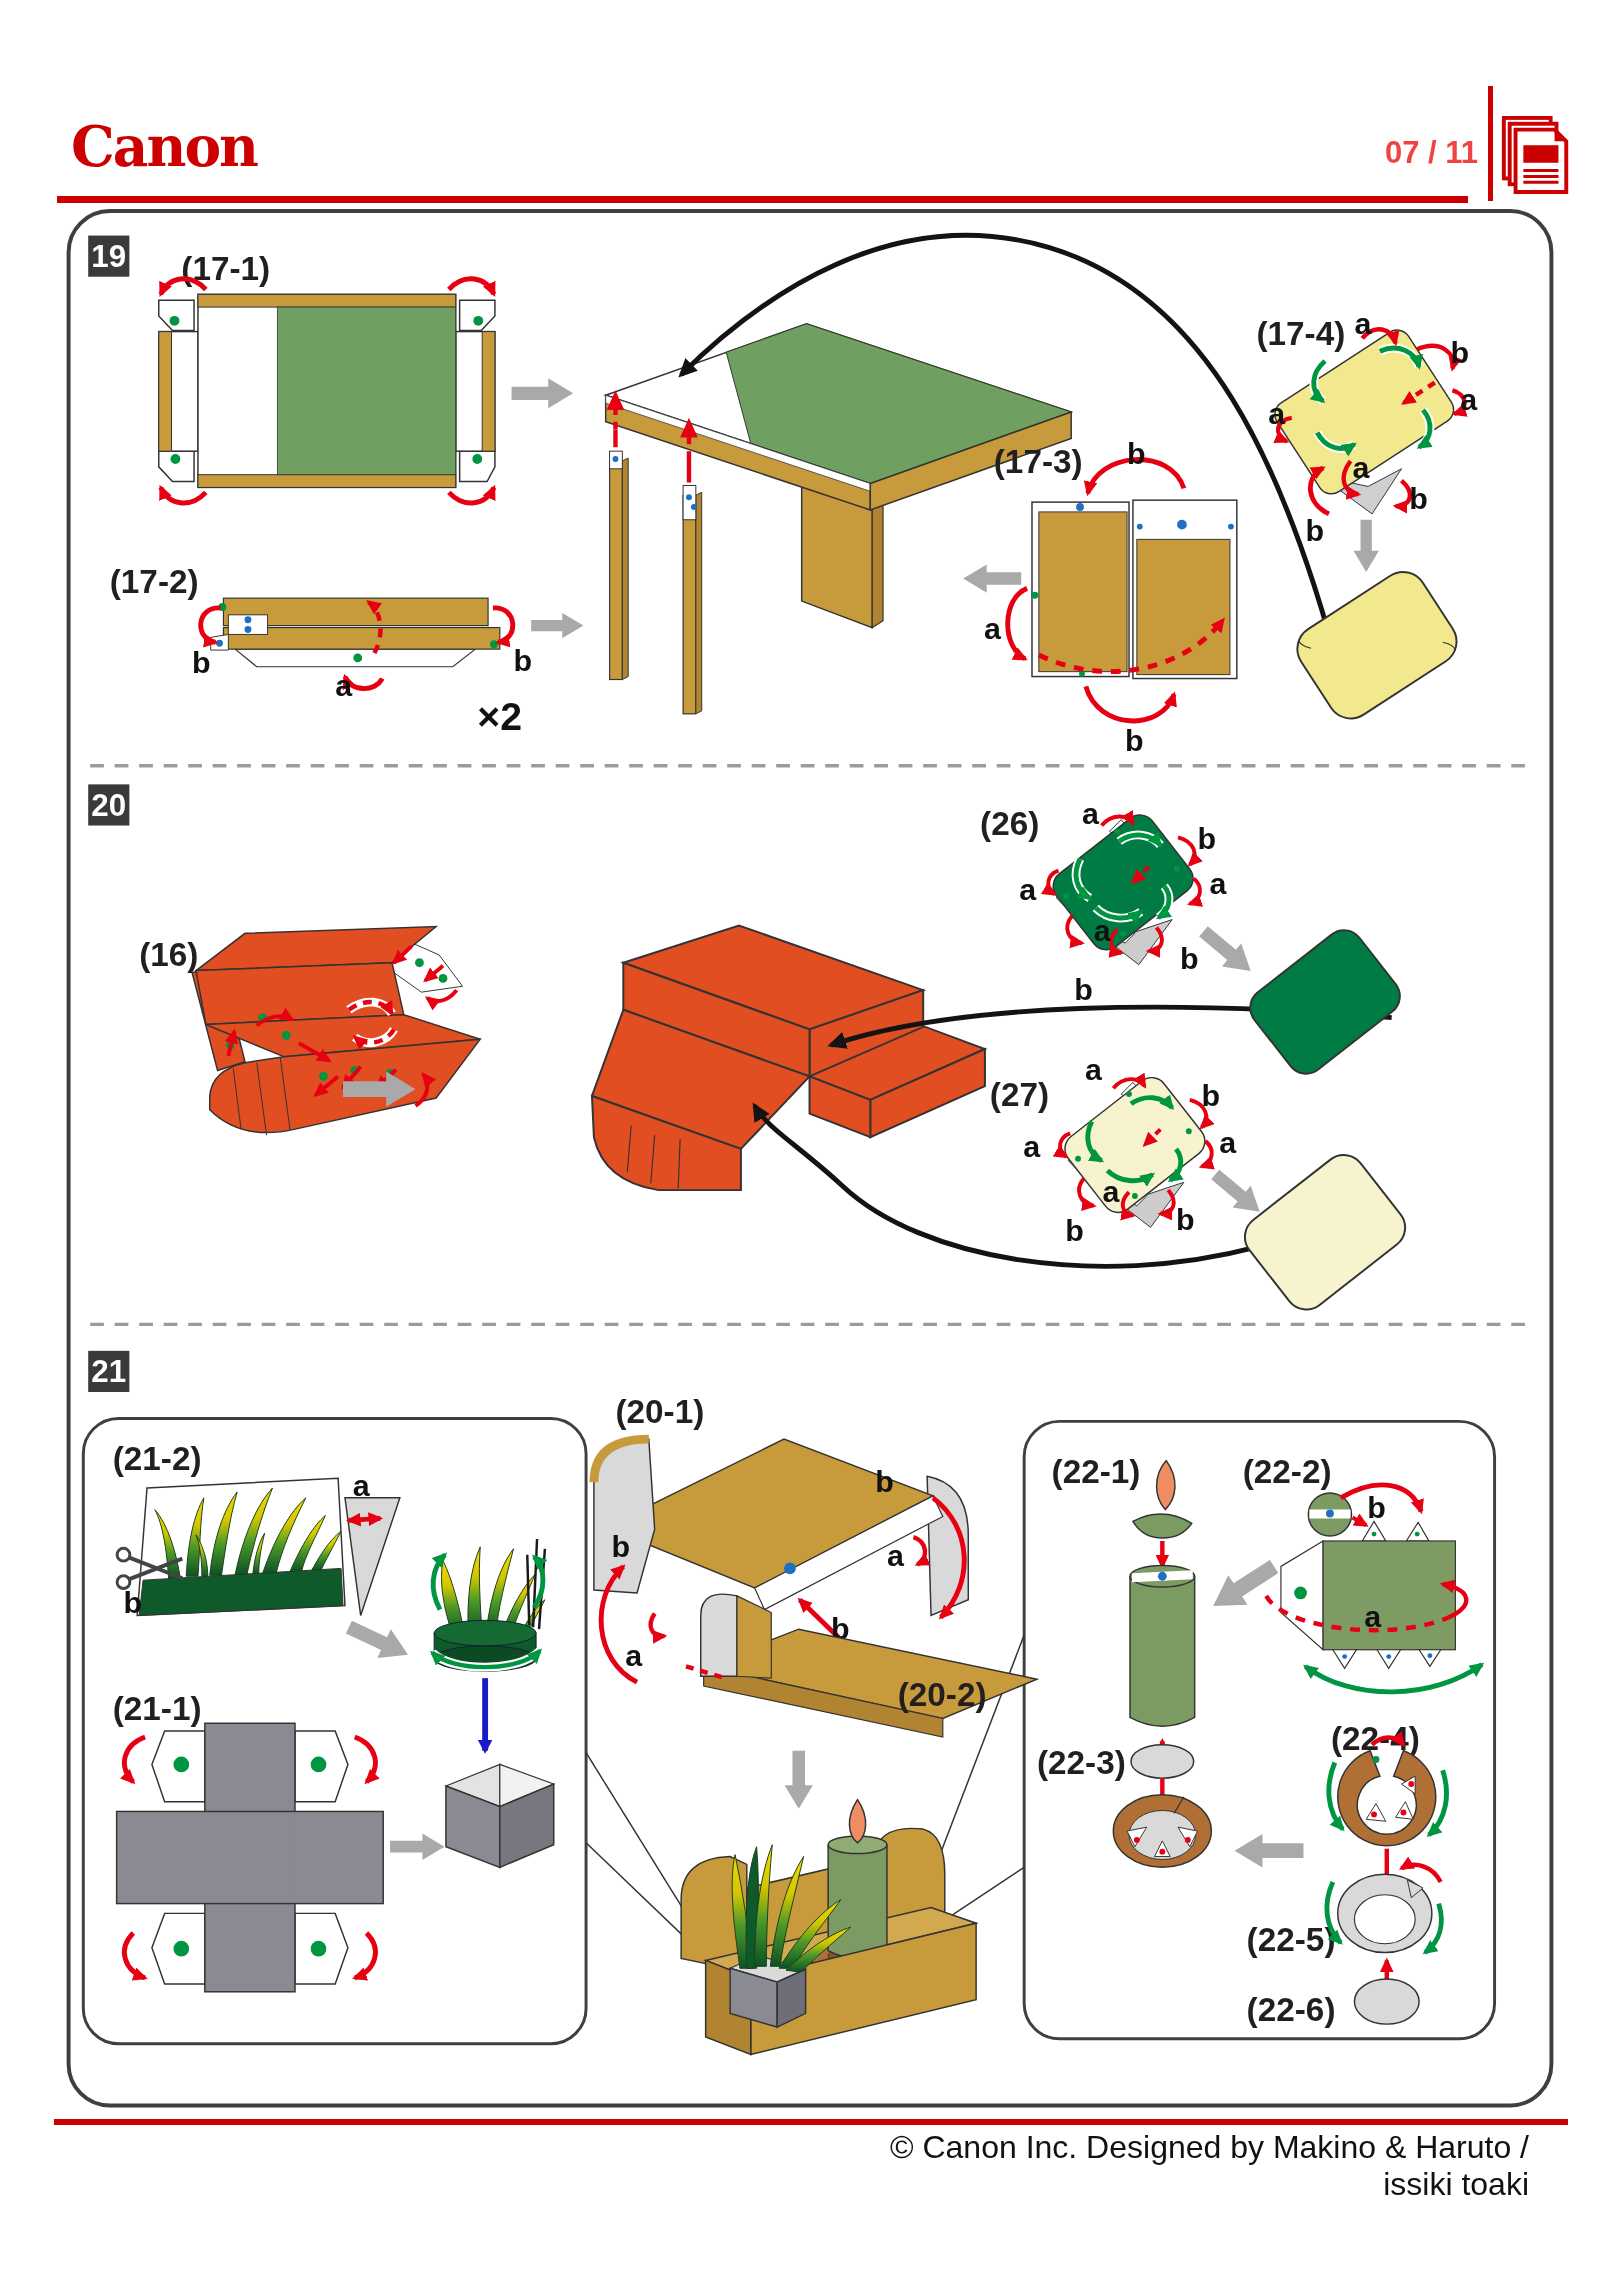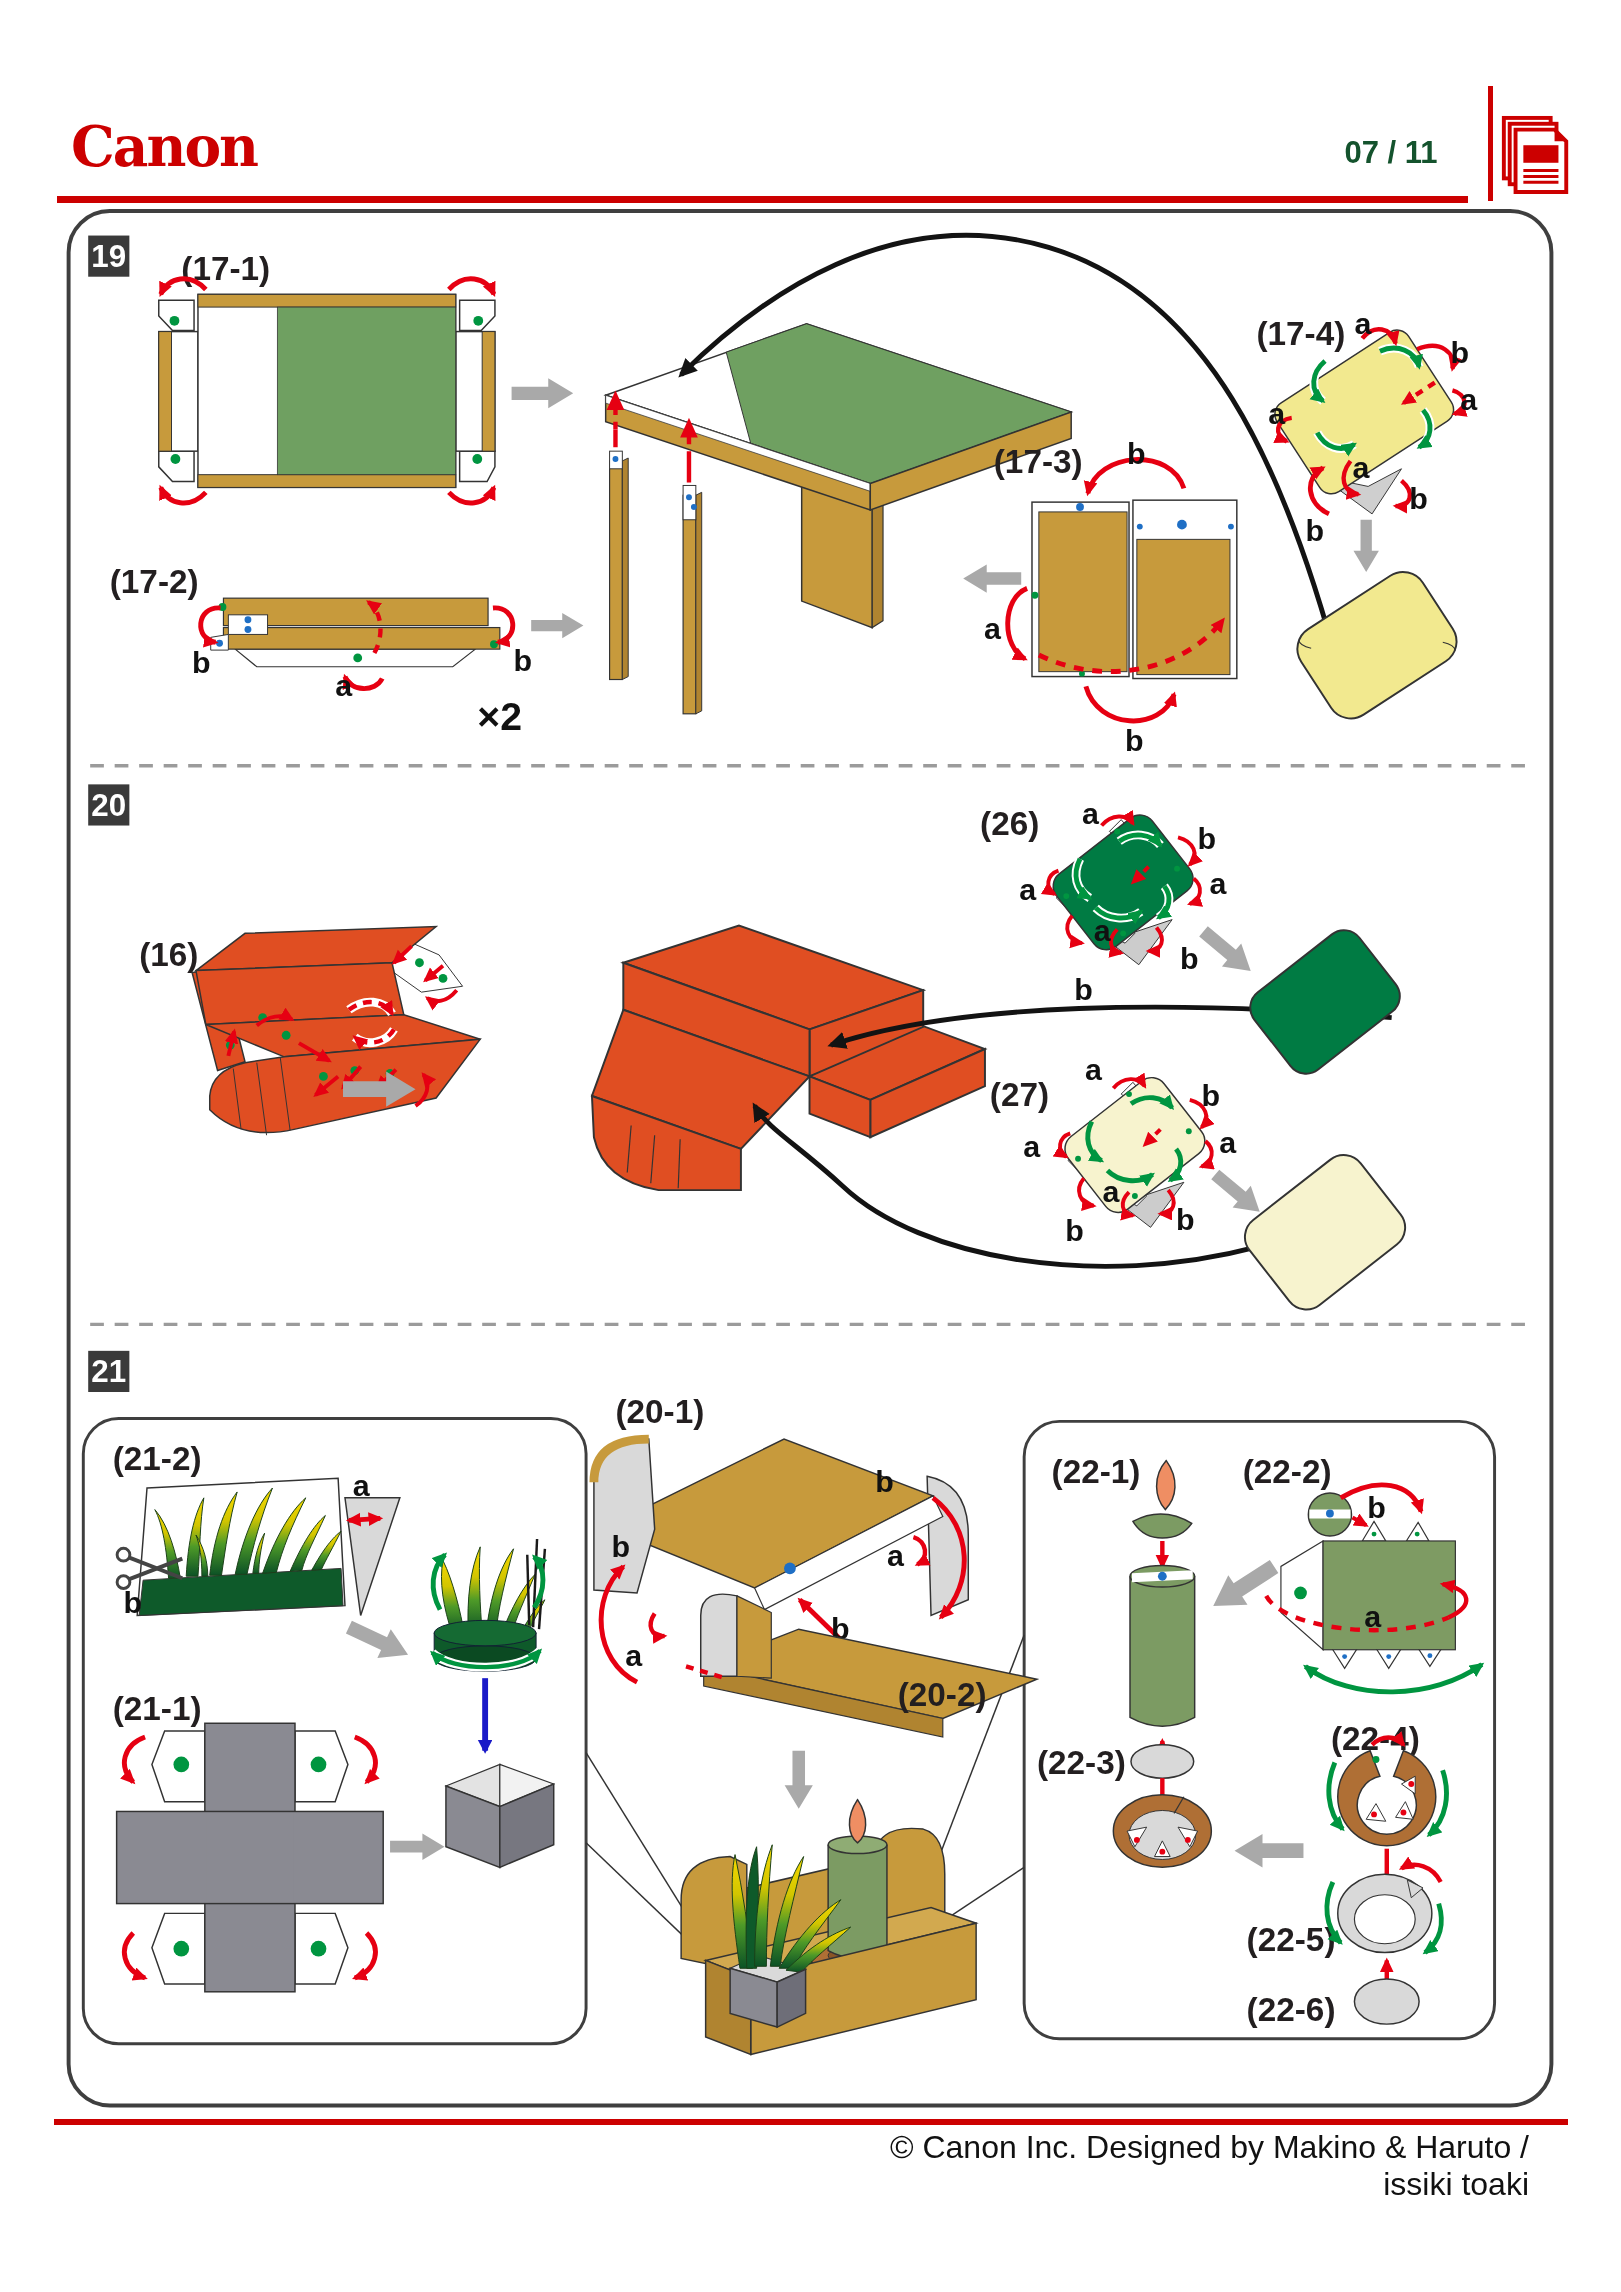--- a/index.html
+++ b/index.html
@@ -1,21 +1,21 @@
 <!DOCTYPE html>
 <html><head>
 <meta charset="utf-8">
 <style>
   html,body{margin:0;padding:0;background:#ffffff;}
   .page{position:relative;width:1621px;height:2293px;background:#fff;overflow:hidden;
         font-family:"Liberation Sans",sans-serif;}
   .canon-logo{position:absolute;left:71px;top:114px;font-family:"DejaVu Serif",serif;
         font-weight:bold;font-size:55px;color:#CC0000;letter-spacing:-2px;transform:scaleY(1.02);}
-  .page-indicator{position:absolute;left:1304px;top:135px;width:174px;text-align:center;
-        font-size:31px;font-weight:bold;color:#14532d;}
+  .page-indicator{position:absolute;left:1304px;top:135px;width:174px;text-align:right;
+        font-size:31px;font-weight:bold;color:#ef4444;}
   .hdr-vline{position:absolute;left:1488px;top:86px;width:4.9px;height:115px;background:#CC0000;}
   .hdr-rule{position:absolute;left:57px;top:196px;width:1411px;height:6.9px;background:#CC0000;}
   .ftr-rule{position:absolute;left:54px;top:2119px;width:1514px;height:5.9px;background:#CC0000;}
   .copyright{position:absolute;left:882px;top:2129px;width:647px;text-align:right;
         font-size:32px;color:#111;}
   svg.art{position:absolute;left:0;top:0;}
   svg.icon{position:absolute;left:1498px;top:112px;}
   text{font-family:"Liberation Sans",sans-serif;}
   .plabel{font-size:34px;font-weight:bold;fill:#231F20;}
   .ablabel{font-size:31px;font-weight:bold;fill:#111;}

